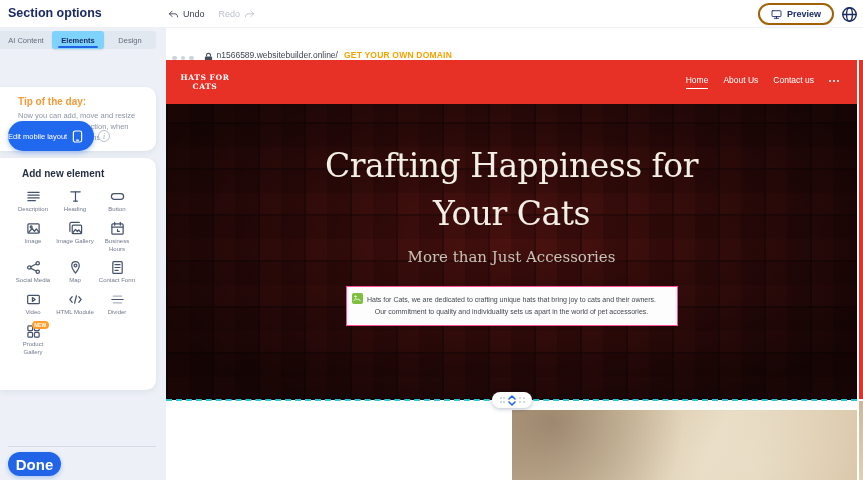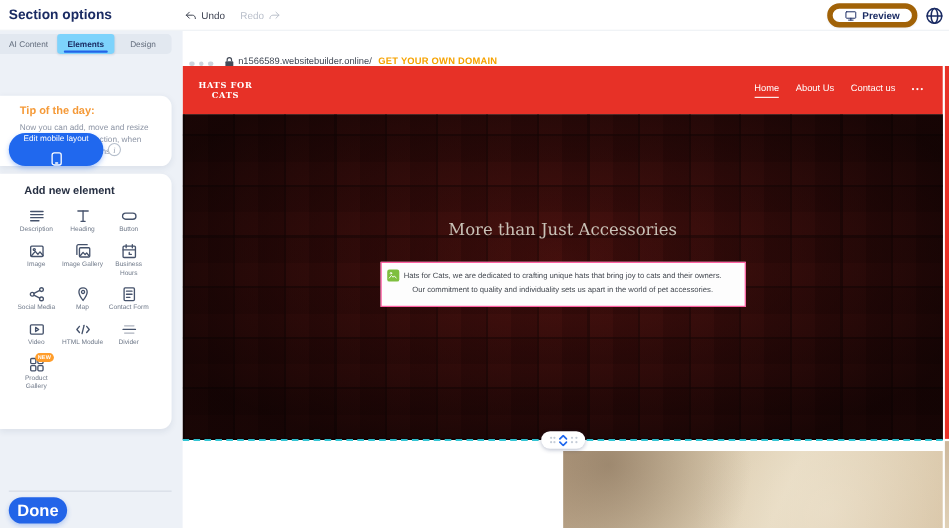--- a/index.html
+++ b/index.html
@@ -9,39 +9,39 @@
   
   #topbar { position:absolute; left:0; top:0; width:863px; height:28px; background:#fff; border-bottom:1px solid #edf0f4; z-index:30; }
   .tb-title { position:absolute; left:8px; top:6px; font-size:12.5px; font-weight:bold; color:#1a2b63; }
   .tb-history { position:absolute; left:168px; top:0; height:28px; display:flex; align-items:center; gap:14px; }
   .hist-btn { display:flex; align-items:center; gap:4px; background:none; border:none; font-size:9px; cursor:pointer; font-family:inherit; }
   .hist-btn.undo { color:#3c4150;align-items:center; }
   .hist-btn.redo { color:#b9bfca; }
   .hist-btn svg { width:11px; height:11px; }
   .tb-actions { position:absolute; right:5px; top:3px; display:flex; align-items:center; gap:7px; }
   .pill { display:flex; align-items:center; gap:5px; height:22px; border-radius:12px; font-size:9px; font-weight:bold; padding:0 11px; cursor:pointer; font-family:inherit; }
-  .pill.preview { background:#fff; border:5px solid #a16207; color:#1a2b63; box-shadow:0 1px 2px rgba(20,40,90,.08); }
+  .pill.preview { background:#fff; border:2px solid #a16207; color:#1a2b63; box-shadow:0 1px 2px rgba(20,40,90,.08); }
   .pill.republish { background:linear-gradient(#2f7ffb,#0a68f5); border:none; color:#fff; }
   .pill svg { width:11px; height:11px; }
   .globe { width:17px; height:17px; color:#1a2b63; cursor:pointer; display:block; }
   .globe svg { width:17px; height:17px; }
 
   
   #sidebar { position:absolute; left:0; top:28px; width:166px; height:452px; background:#edf1f7; z-index:20; }
   .tabs { position:absolute; left:0; top:3px; width:156px; height:18px; display:flex; background:#e2e8f0; border-radius:0 4px 4px 0; }
   .tab { flex:1; display:flex; align-items:center; justify-content:center; font-size:7.5px; color:#626c7c; cursor:pointer; border:none; background:transparent; font-family:inherit; border-radius:3px; position:relative; }
   .tab.active { background:#7dd3fc; color:#1a2b63; font-weight:bold; box-shadow:0 1px 2px rgba(20,40,90,.12); }
   .tab.active::after { content:""; position:absolute; left:6px; right:6px; bottom:1px; height:2px; background:#2264e8; border-radius:1px; }
 
   .card { position:absolute; left:0; background:#fff; border-radius:0 10px 10px 0; box-shadow:0 2px 6px rgba(30,50,90,.08); }
   .tip-card { top:28px; width:156px; height:64px; padding:9px 10px 0 18px;margin-top:31px; }
   .tip-title { font-size:10px; font-weight:bold; color:#f59a38; }
   .tip-body { margin-top:4px; font-size:7.5px; line-height:1.45; color:#8d95a5; }
 
-  .edit-mobile { position:absolute; left:8px; top:93px; width:86px; height:30px; background:#2068ee; color:#fff; border:none; border-radius:15px; font-size:7.5px; font-family:inherit; display:flex; align-items:center; justify-content:space-between; gap:5px; cursor:pointer; box-shadow:0 2px 5px rgba(32,104,238,.35);flex-direction:column; }
+  .edit-mobile { position:absolute; left:8px; top:93px; width:86px; height:30px; background:#2068ee; color:#fff; border:none; border-radius:15px; font-size:7.5px; font-family:inherit; display:flex; align-items:center; justify-content:flex-start; gap:5px; cursor:pointer; box-shadow:0 2px 5px rgba(32,104,238,.35); }
   .edit-mobile svg { width:11px; height:13px; }
   .info-dot { position:absolute; left:98px; top:102px; width:12px; height:12px; border:1px solid #b6bfcc; border-radius:50%; color:#97a1b1; font-size:7.5px; font-style:italic; font-family:"Liberation Serif", serif; display:flex; align-items:center; justify-content:center; cursor:pointer; background:#fff; }
 
   .add-card { top:130px; width:156px; height:232px; padding:10px 0 0 0; }
   .add-title { font-size:10px; font-weight:bold; color:#262f42; margin-left:22px; }
   .el-grid { margin:8px 0 0 12px; display:grid; grid-template-columns:repeat(3,42px); row-gap:5px; }
   .el-cell { position:relative; display:flex; flex-direction:column; align-items:center; cursor:pointer; padding-top:2px; }
   .el-cell svg { width:15px; height:15px; color:#45526b; }
   .el-label { margin-top:2px; font-size:6px; line-height:1.3; color:#707a8a; text-align:center; width:40px; }
   .el-badge { position:absolute; top:-1px; right:5px; background:#ff9d2b; color:#fff; font-size:5px; font-weight:bold; padding:1px 2.5px; border-radius:4px; letter-spacing:.2px; }
@@ -315,21 +315,22 @@
         <span class="nav-more">
             <i></i>
             <i></i>
             <i></i>
           </span>
       </nav>
     </div>
 
     <section class="hero">
       <div class="hero-title">
-        <br>
+        <span>Crafting Happiness for</span><br>
+        <span>Your Cats</span>
       </div>
       <div class="hero-subtitle">More than Just Accessories</div>
       <div class="hero-parabox">
         <span class="img-handle">
           <svg class="ic" viewBox="0 0 10 10" style="stroke-width:1">
               <circle cx="3" cy="3" r=".9"></circle>
               <path d="M1 8.5l2.6-3 1.8 2.1 1.4-1.6 2.2 2.5"></path>
             </svg>
         </span>
         <span>Hats for Cats, we are dedicated to crafting unique hats that bring joy to cats and their owners. Our commitment to quality and individuality sets us apart in the world of pet accessories.</span>

